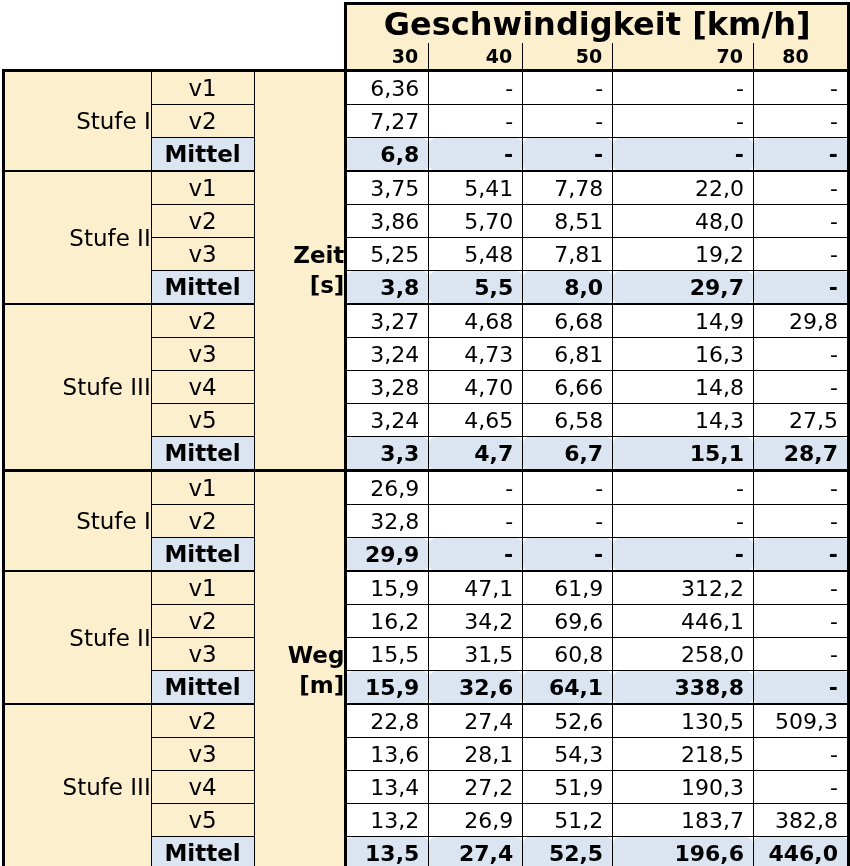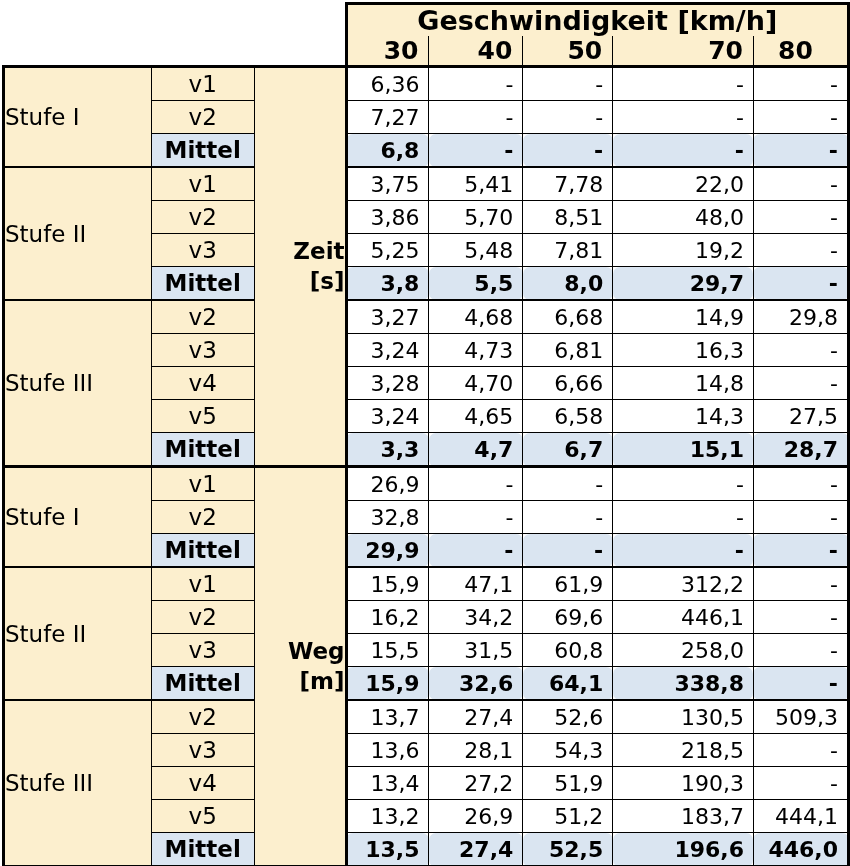--- a/index.html
+++ b/index.html
@@ -30,37 +30,37 @@
   }
   .corner{border:none;background:#fff;}
   .cream{background:var(--cream);}
   .blue{background:var(--blue);}
   .bold{font-weight:700;margin-left:20px;}
   
   tr.hrow td{height:26px;}
   .htitle{
     border:3px solid var(--line);
     border-bottom:none;
-    font-weight:700;font-size:27px;text-align:center;
+    font-weight:700;font-size:32px;text-align:center;
   }
   .hspeed{
     border-top:none;
-    font-weight:700;font-size:25px;text-align:right;
+    font-weight:700;font-size:19px;text-align:right;
     padding-right:10px;
   }
   .bl3{border-left:3px solid var(--line);}
   .dl3{border-left:3px solid var(--line);}
   .outer-left{border-left:3px solid var(--line);}
   .outer-right{border-right:3px solid var(--line);text-align:center;}
   .ob{border-bottom:3px solid var(--line);}
   tr:last-child td{border-bottom:3px solid var(--line);}
   tr.section-start td{border-top:3px solid var(--line);}
   tr.group-start td{border-top:2px solid var(--line);}
   
-  .stufe{font-size:23px;text-align:left;}
+  .stufe{font-size:23px;text-align:right;}
   .vlabel{font-size:23px;text-align:center;}
   .unit{
     font-size:23px;font-weight:700;text-align:right;
     vertical-align:middle;line-height:1.3;
   }
   
   .val{
     background:var(--cellbg);
     font-size:22px;text-align:right;
     padding-right:9px;
@@ -255,21 +255,21 @@
         <td class="vlabel blue bold">Mittel</td>
         <td class="val blue bold dl3">15,9</td>
         <td class="val blue bold">32,6</td>
         <td class="val blue bold">64,1</td>
         <td class="val blue bold">338,8</td>
         <td class="val blue bold outer-right">-</td>
       </tr>
       <tr class="group-start">
         <td class="stufe cream outer-left ob" rowspan="5">Stufe III</td>
         <td class="vlabel cream">v2</td>
-        <td class="val dl3">13,7</td>
+        <td class="val dl3">22,8</td>
         <td class="val">27,4</td>
         <td class="val">52,6</td>
         <td class="val">130,5</td>
         <td class="val outer-right">509,3</td>
       </tr>
       <tr>
         <td class="vlabel cream">v3</td>
         <td class="val dl3">13,6</td>
         <td class="val">28,1</td>
         <td class="val">54,3</td>
@@ -283,21 +283,21 @@
         <td class="val">51,9</td>
         <td class="val">190,3</td>
         <td class="val outer-right">-</td>
       </tr>
       <tr>
         <td class="vlabel cream">v5</td>
         <td class="val dl3">13,2</td>
         <td class="val">26,9</td>
         <td class="val">51,2</td>
         <td class="val">183,7</td>
-        <td class="val outer-right">444,1</td>
+        <td class="val outer-right">382,8</td>
       </tr>
       <tr>
         <td class="vlabel blue bold">Mittel</td>
         <td class="val blue bold dl3">13,5</td>
         <td class="val blue bold">27,4</td>
         <td class="val blue bold">52,5</td>
         <td class="val blue bold">196,6</td>
         <td class="val blue bold outer-right">446,0</td>
       </tr>
     </tbody>

